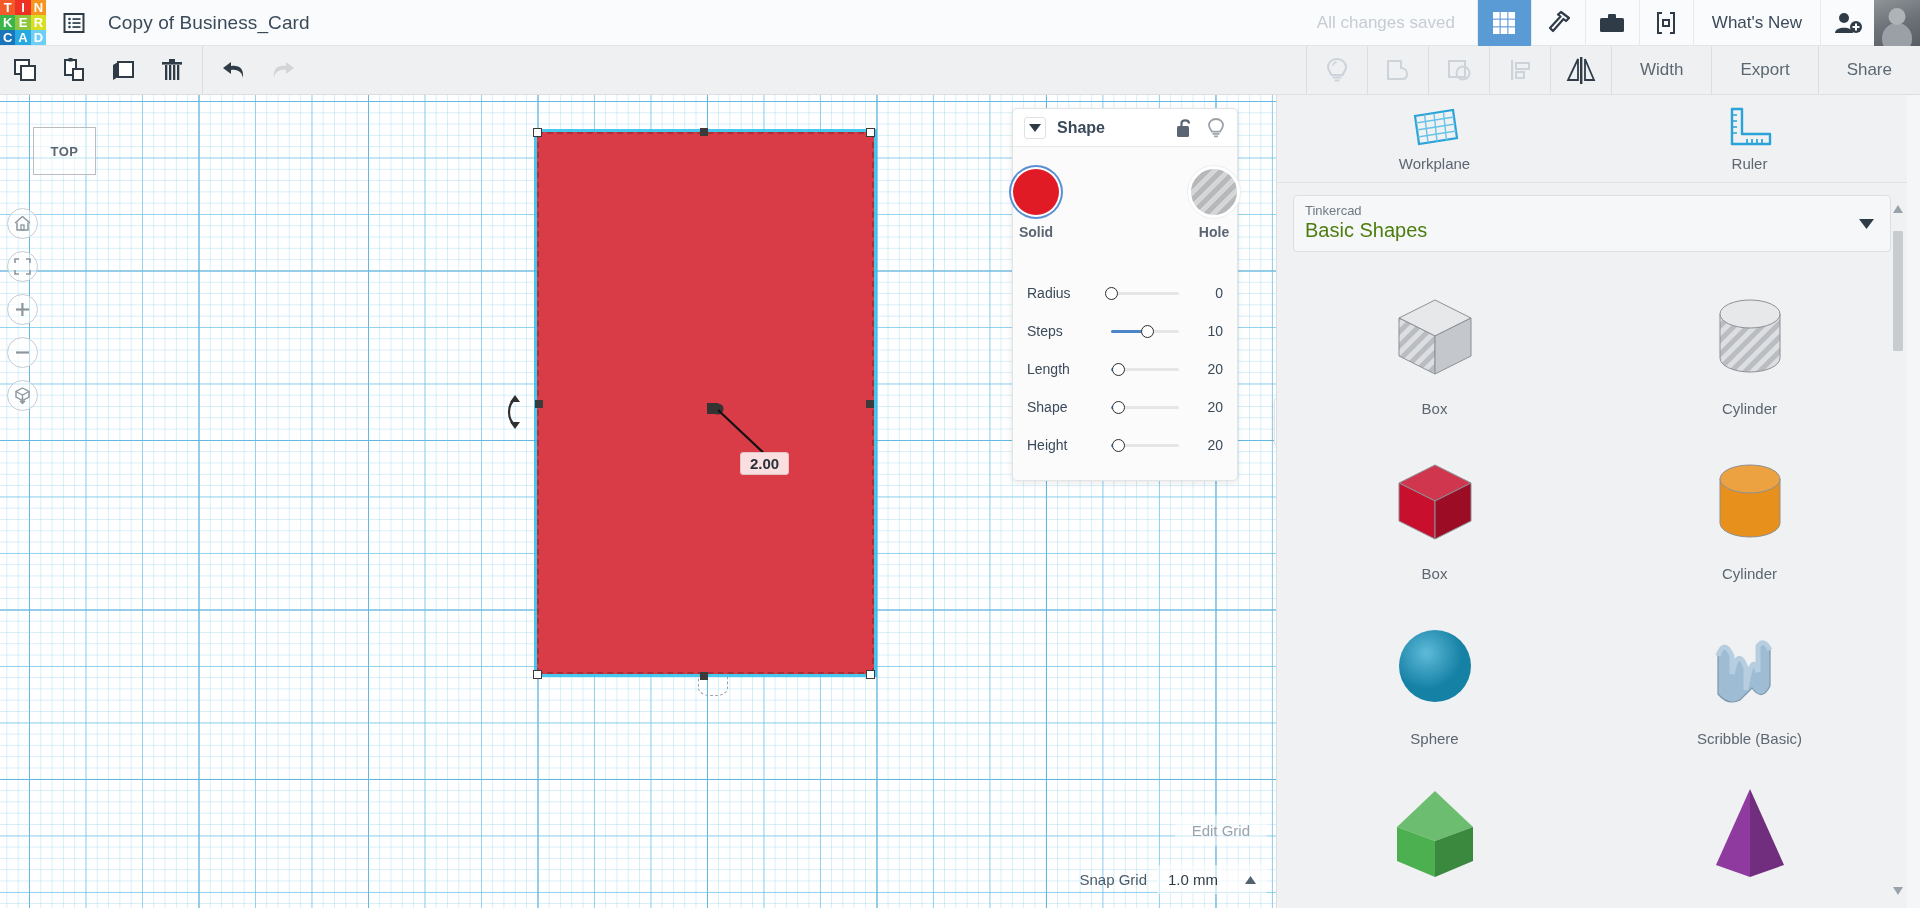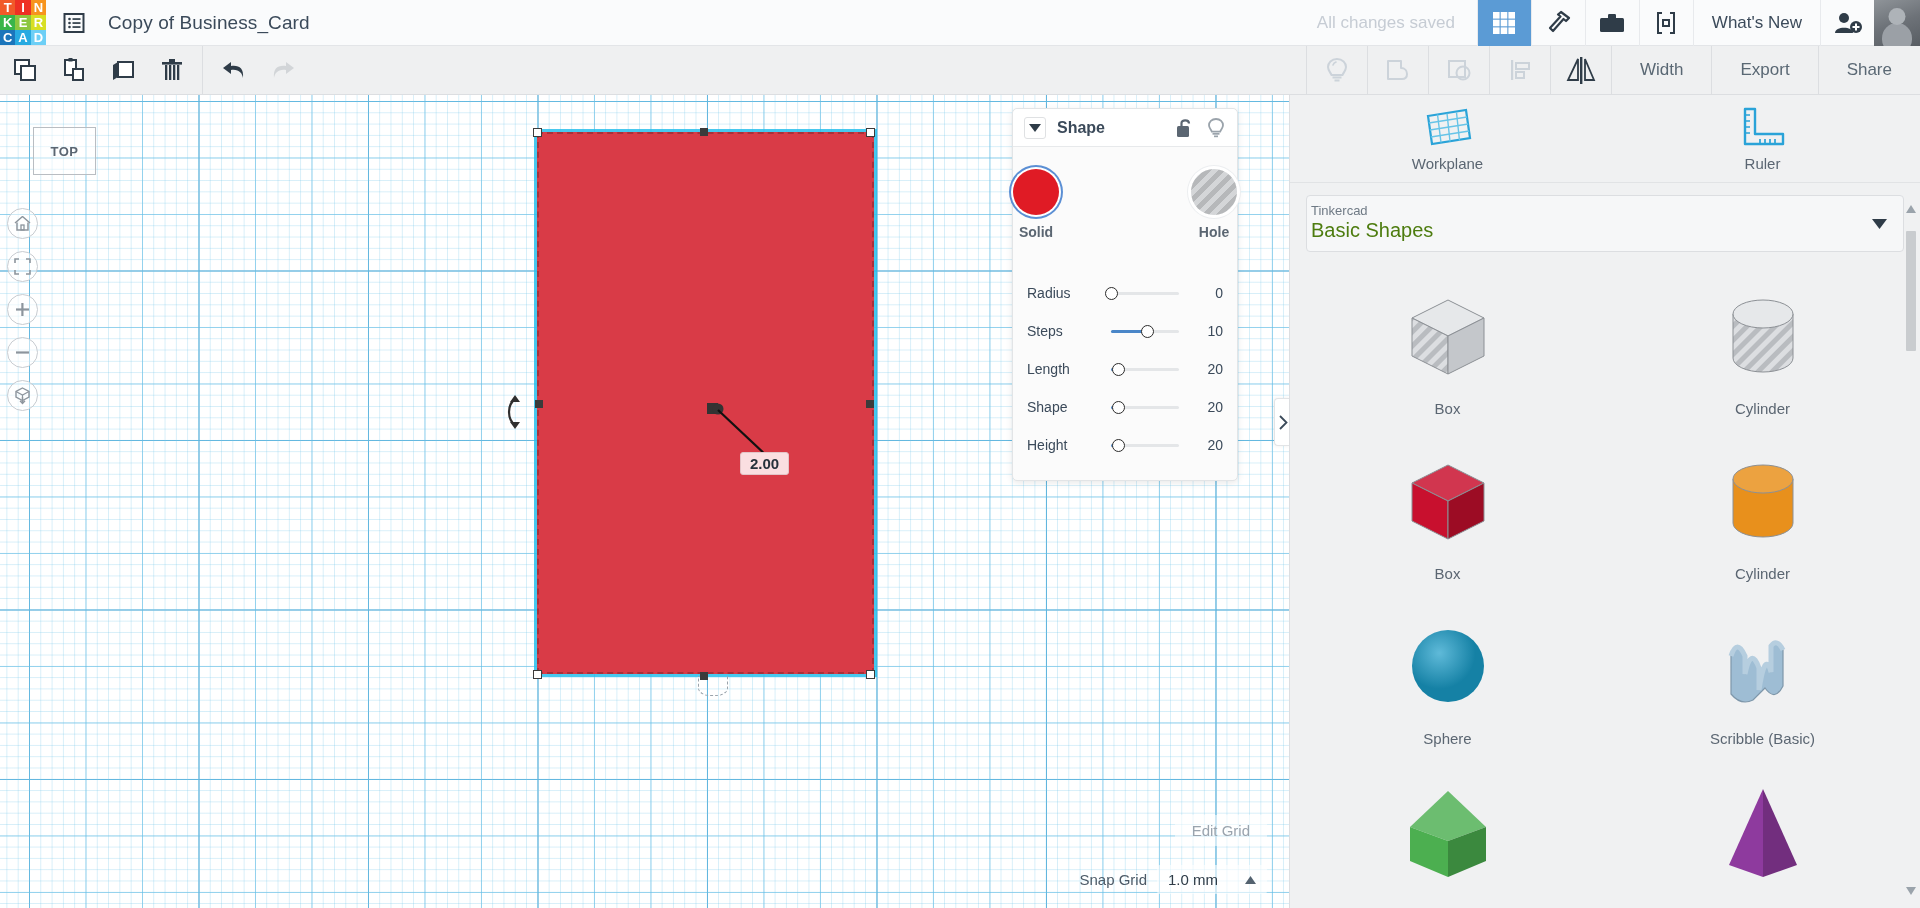--- a/index.html
+++ b/index.html
@@ -211,33 +211,33 @@
   
   .collapse-tab {
     position: absolute; left: 1274px; top: 398px; width: 17px; height: 48px;
     background: #fff; border: 1px solid #e2e4e6; border-right: none;
     border-radius: 4px 0 0 4px; display: flex; align-items: center; justify-content: center;
     cursor: pointer; box-shadow: -1px 0 4px rgba(0,0,0,0.06);
   }
 
   
   .sidebar {
-    position: absolute; top: 95px; right: 0; width: 631px; height: 813px;
+    position: absolute; top: 95px; right: 13px; width: 631px; height: 813px;
     background: #f0f1f2; border-left: 1px solid #dcdee1;
   }
   .sb-tools { display: flex; height: 88px; border-bottom: 1px solid #e1e3e5; }
   .sb-tool {
     flex: 1; display: flex; flex-direction: column; align-items: center; justify-content: center;
     gap: 7px; cursor: pointer;
   }
   .sb-tool-label { font-size: 15px; color: #5b6672; }
   .sb-select-wrap { padding: 12px 16px; }
   .sb-select {
     background: #f6f7f8; border: 1px solid #dcdee1; border-radius: 4px;
-    padding: 7px 4px 9px; position: relative; cursor: pointer;
+    padding: 7px 11px 9px; position: relative; cursor: pointer;
   }
   .sb-select-sub { font-size: 13px; color: #6f7a85; margin-bottom: 1px; }
   .sb-select-main { font-size: 20px; color: #4d7c0f; }
   .sb-caret-dn {
     position: absolute; right: 16px; top: 50%; transform: translateY(-50%);
   }
   .shapes-grid {
     padding: 6px 0 0 0; display: grid; grid-template-columns: 1fr 1fr;
     position: relative; height: 660px; overflow: hidden;
   }

